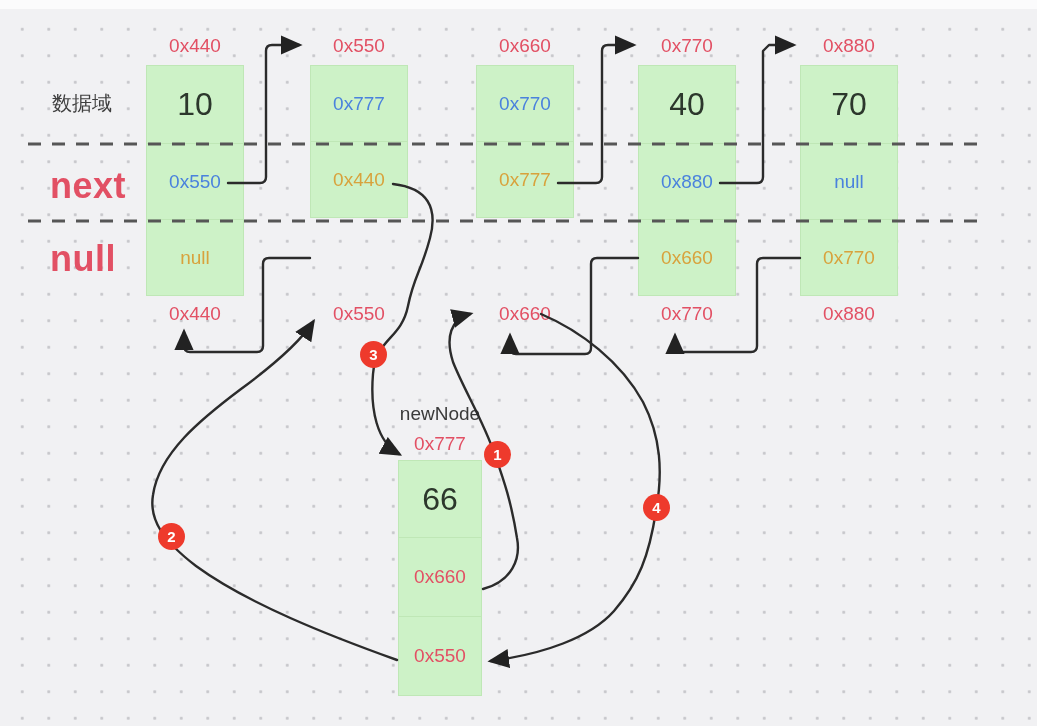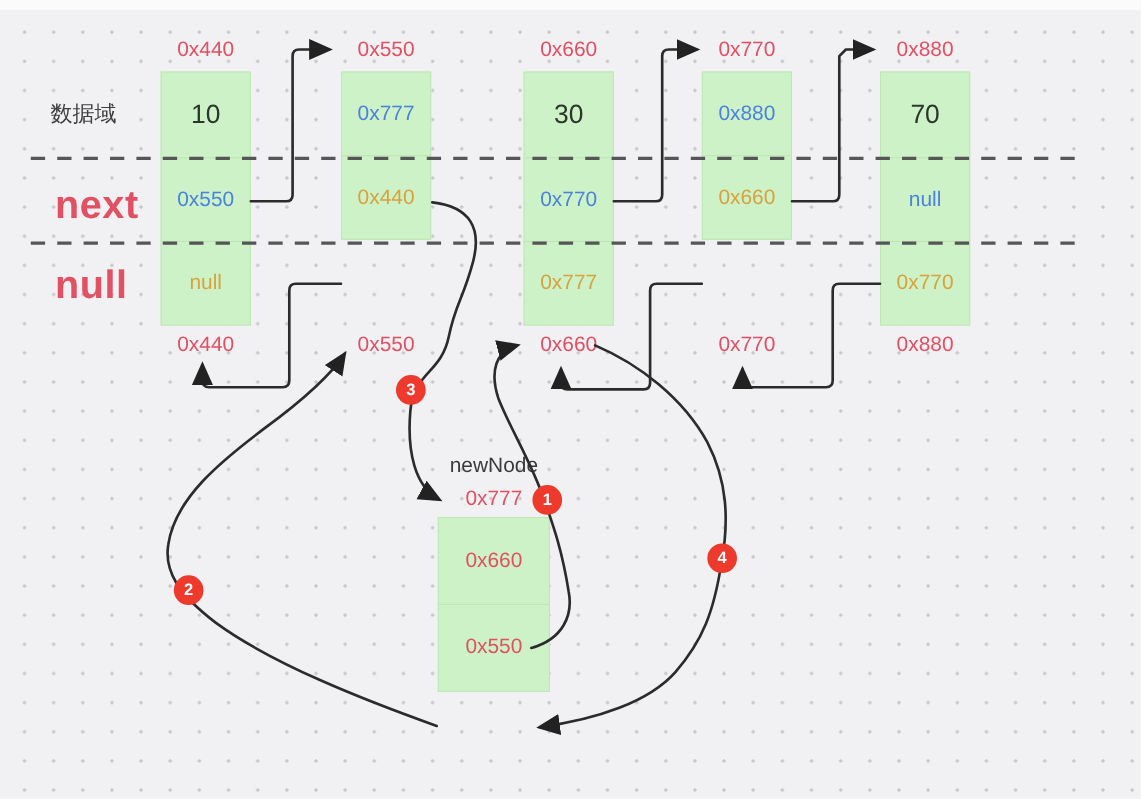--- a/index.html
+++ b/index.html
@@ -10,41 +10,41 @@
     position:relative; width:1037px; height:726px; overflow:hidden;
     background-color:#f1f1f3;
     background-image: radial-gradient(circle, #c7c7cb 1.3px, rgba(0,0,0,0) 1.6px);
     background-size: 26.5px 26.5px;
     background-position: 9px 16px;
   }
   .top-strip { position:absolute; left:0; top:0; width:1037px; height:9px;
     background:#fbfbfc; }
 
   
-  .row-label { position:absolute; text-align:left; }
+  .row-label { position:absolute; text-align:right; }
   .row-label.cn { left:46px; top:90px; width:66px; font-size:20px; color:#3e3e3e; }
   .row-label.ptr { left:50px; width:62px; font-size:36px; font-weight:bold; color:#e25064; letter-spacing:0.5px; }
   .row-label.nx { top:165px; }
   .row-label.pv { top:238px; }
 
   
-  .node { position:absolute; top:65px; width:82px; }
+  .node { position:absolute; top:65px; width:98px; }
   .cell { background:#cdf2c7; border:1px solid #bfe7b6; display:flex;
           align-items:center; justify-content:center; }
   .cell + .cell { margin-top:-1px; }
-  .cell.data { height:79px; font-size:24px; color:#2c372c; }
+  .cell.data { height:79px; font-size:32px; color:#2c372c; }
   .cell.next { height:77px; font-size:19px; color:#4a82dd; }
   .cell.prev { height:77px; font-size:19px; color:#d8a23c; }
   .addr { position:absolute; left:0; width:100%; text-align:center;
           font-size:19px; color:#e25064; }
   .addr.top { top:-30px; }
   .addr.bottom { top:238px; }
 
   
-  .node.newnode { top:470px; left:398px; width:102px; }
+  .node.newnode { top:460px; left:398px; width:84px; }
   .node.newnode .cell.data { height:78px; }
   .node.newnode .cell.next, .node.newnode .cell.prev { height:80px; color:#e25064; }
   .newnode-title { position:absolute; top:-57px; left:0; width:100%;
     text-align:center; font-size:19px; color:#3a3a3a; }
   .node.newnode .addr.top { top:-27px; }
 
   
   svg.overlay { position:absolute; left:0; top:0; width:1037px; height:726px; }
   .arrow { fill:none; stroke:#2b2b2b; stroke-width:2.4; stroke-linecap:round; stroke-linejoin:round; }
   .dash { fill:none; stroke:#565656; stroke-width:3; stroke-dasharray:13 11; }
@@ -74,44 +74,45 @@
 
   <div class="node" style="left:310px">
     <div class="addr top">0x550</div>
     <div class="cell next">0x777</div>
     <div class="cell prev">0x440</div>
     <div class="addr bottom">0x550</div>
   </div>
 
   <div class="node" style="left:476px">
     <div class="addr top">0x660</div>
-    <div class="cell data">30</div>
     <div class="cell next">0x770</div>
     <div class="cell prev">0x777</div>
     <div class="addr bottom">0x660</div>
   </div>
 
   <div class="node" style="left:638px">
     <div class="addr top">0x770</div>
+    <div class="cell data">40</div>
     <div class="cell next">0x880</div>
     <div class="cell prev">0x660</div>
     <div class="addr bottom">0x770</div>
   </div>
 
   <div class="node" style="left:800px">
     <div class="addr top">0x880</div>
     <div class="cell data">70</div>
     <div class="cell next">null</div>
     <div class="cell prev">0x770</div>
     <div class="addr bottom">0x880</div>
   </div>
 
   <div class="node newnode">
     <div class="newnode-title">newNode</div>
     <div class="addr top">0x777</div>
+    <div class="cell data">66</div>
     <div class="cell next">0x660</div>
     <div class="cell prev">0x550</div>
   </div>
 
   <svg class="overlay" viewBox="0 0 1037 726">
     <defs>
       <marker id="ah" markerWidth="10" markerHeight="9" refX="7.5" refY="4" orient="auto">
         <path d="M0,0 L9,4 L0,8 Z" fill="#222"></path>
       </marker>
     </defs>

